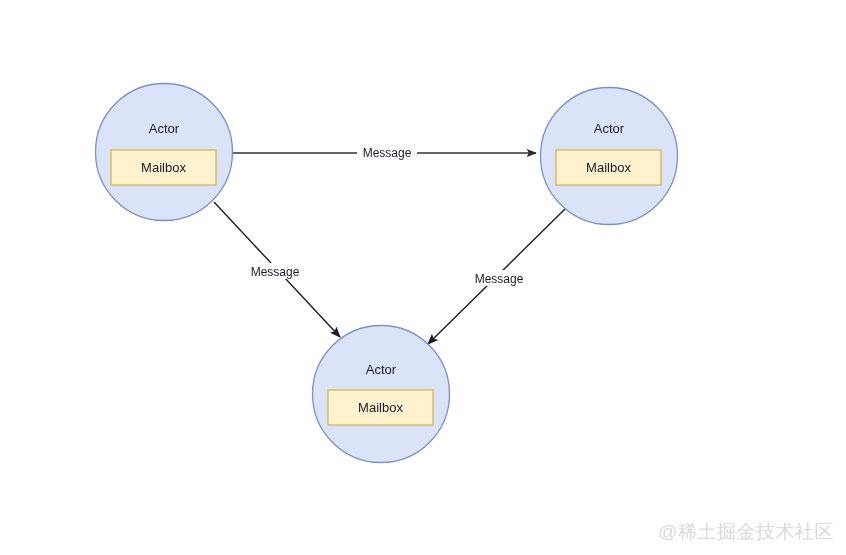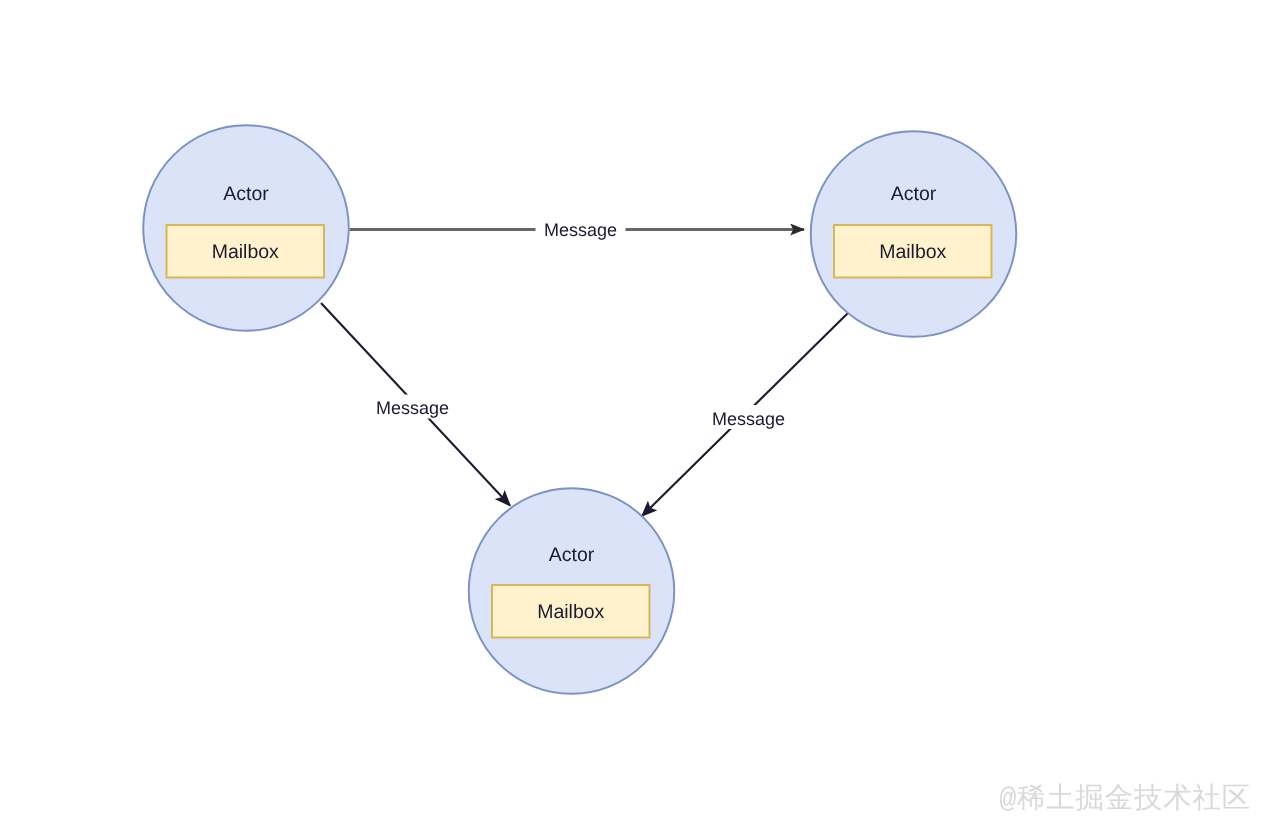--- a/index.html
+++ b/index.html
@@ -39,21 +39,21 @@
     font-size: 12px;
     fill: #1b1b2f;
   }
   .edge-label-bg {
     fill: #ffffff;
   }
   .watermark {
     position: absolute;
     right: 12px;
     bottom: 10px;
-    font-family: Liberation Mono, monospace;
+    font-family: Liberation Sans, sans-serif;
     font-size: 19px;
     color: #d9d9d9;
     letter-spacing: 0.5px;
     white-space: nowrap;
     user-select: none;
   }
 </style>
 </head>
 <body>
 

